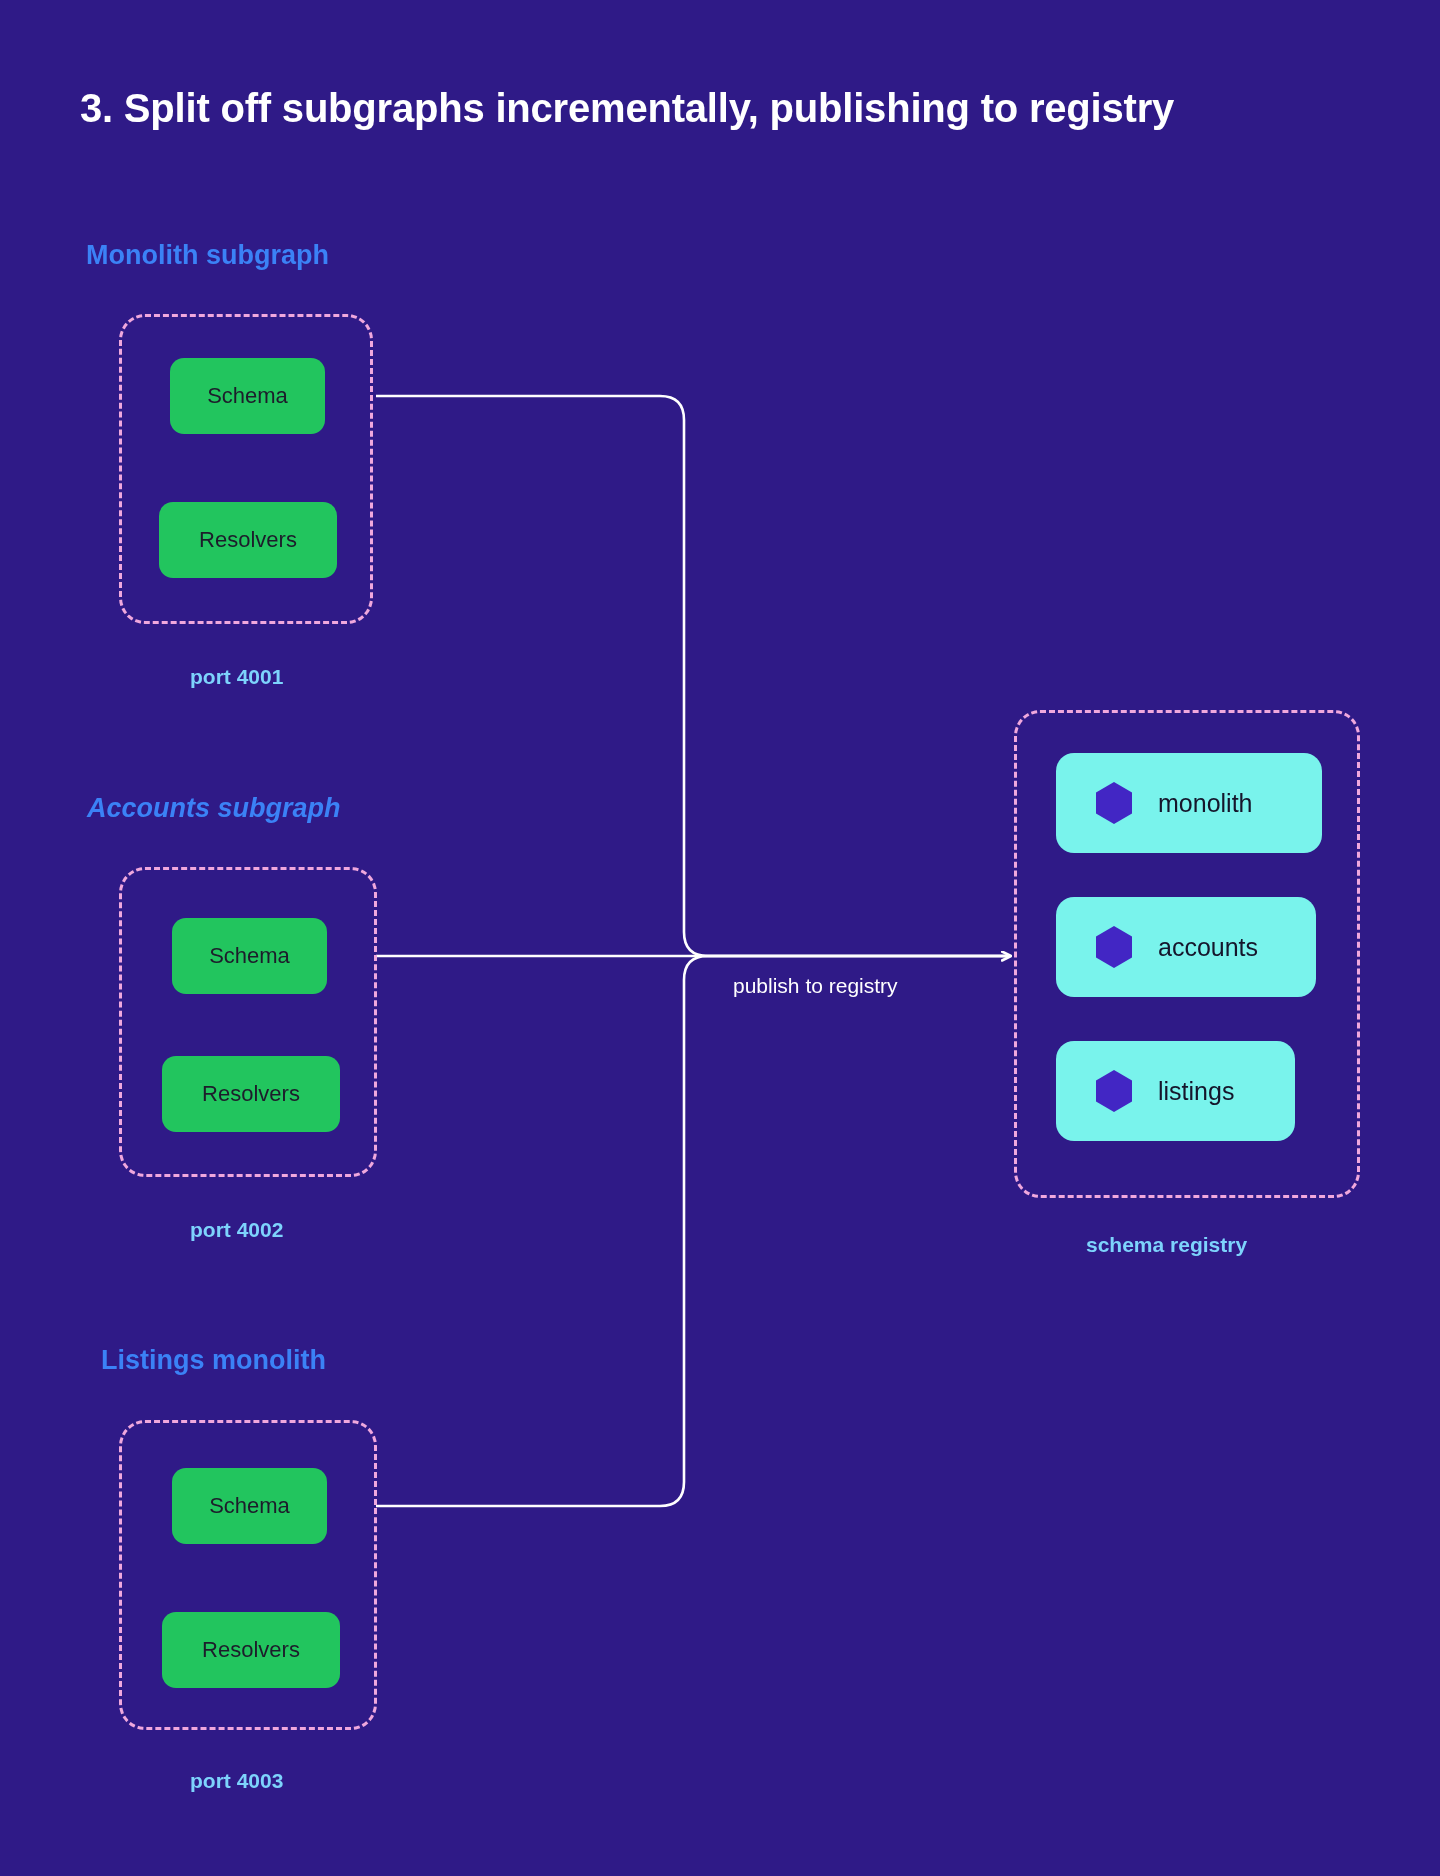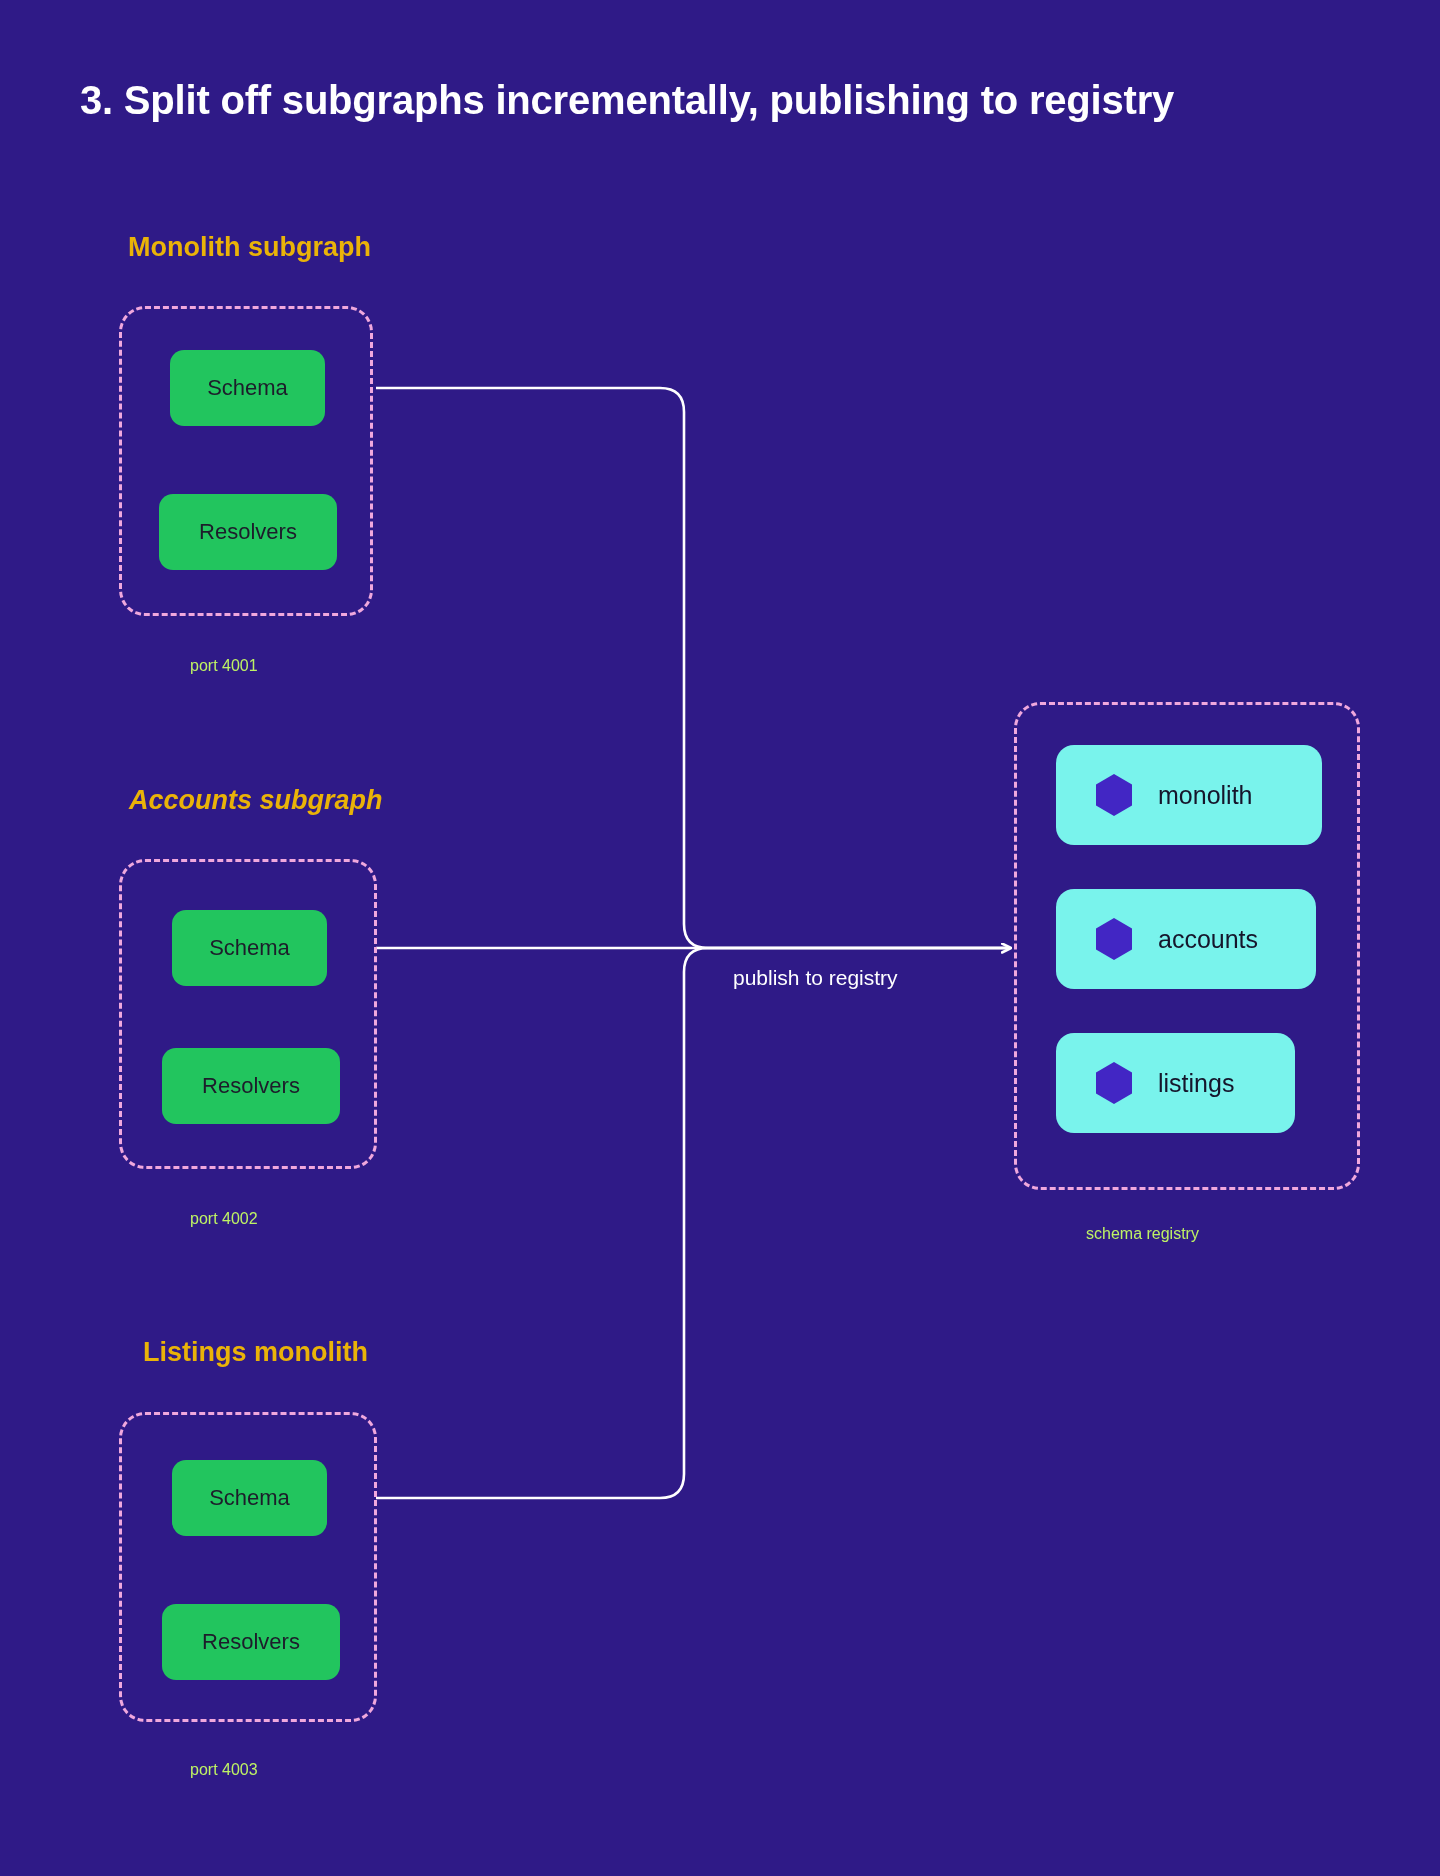--- a/index.html
+++ b/index.html
@@ -10,21 +10,21 @@
     width: 1440px;
     height: 1876px;
     background: #2f1a87;
     font-family: "Liberation Sans", sans-serif;
     overflow: hidden;
     position: relative;
   }
 
   #stage {
     position: absolute;
-    left: 0; top: 0;
+    left: 0; top: 8px;
     width: 1440px;
     height: 1374px;
   }
 
   
   .page-title {
     position: absolute;
     left: 80px;
     top: 78px;
     font-size: 40px;
@@ -32,23 +32,22 @@
     color: #ffffff;
     letter-spacing: -0.2px;
     white-space: nowrap;
   }
 
   
   .section-heading {
     position: absolute;
     font-size: 27px;
     font-weight: bold;
-    color: #eab308;
+    color: #3b82f6;
     white-space: nowrap;
-    margin-left: 42px;
   }
 
   
   .dashed-box {
     position: absolute;
     border: 3px dashed #f0a8dd;
     border-radius: 26px;
     box-sizing: border-box;
   }
 
@@ -62,23 +61,23 @@
     display: flex;
     align-items: center;
     justify-content: center;
     box-sizing: border-box;
     white-space: nowrap;
   }
 
   
   .caption {
     position: absolute;
-    font-size: 16px;
-    font-weight: normal;
-    color: #bef264;
+    font-size: 21px;
+    font-weight: bold;
+    color: #7dd3fc;
     white-space: nowrap;
   }
 
   
   .registry-card {
     position: absolute;
     background: #79f3ec;
     border-radius: 18px;
     display: flex;
     align-items: center;

